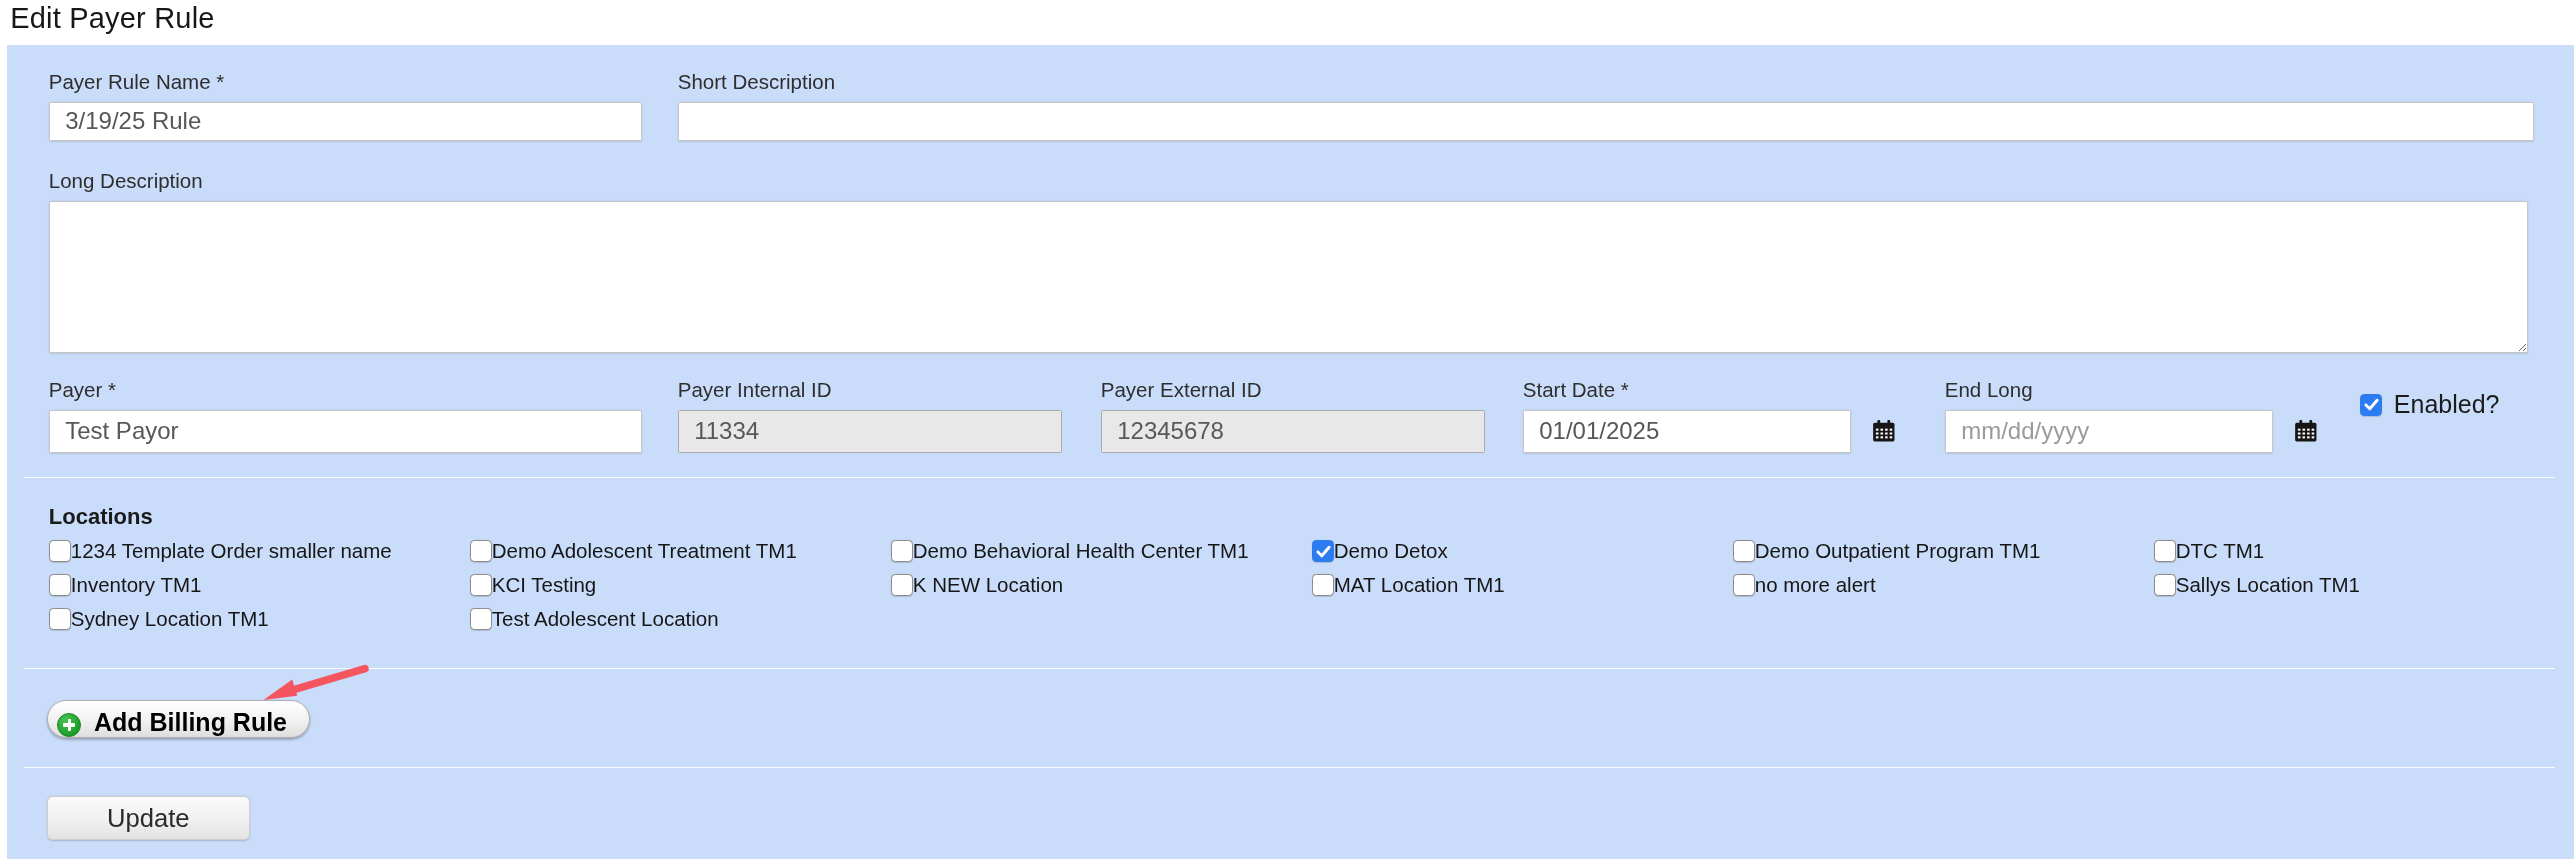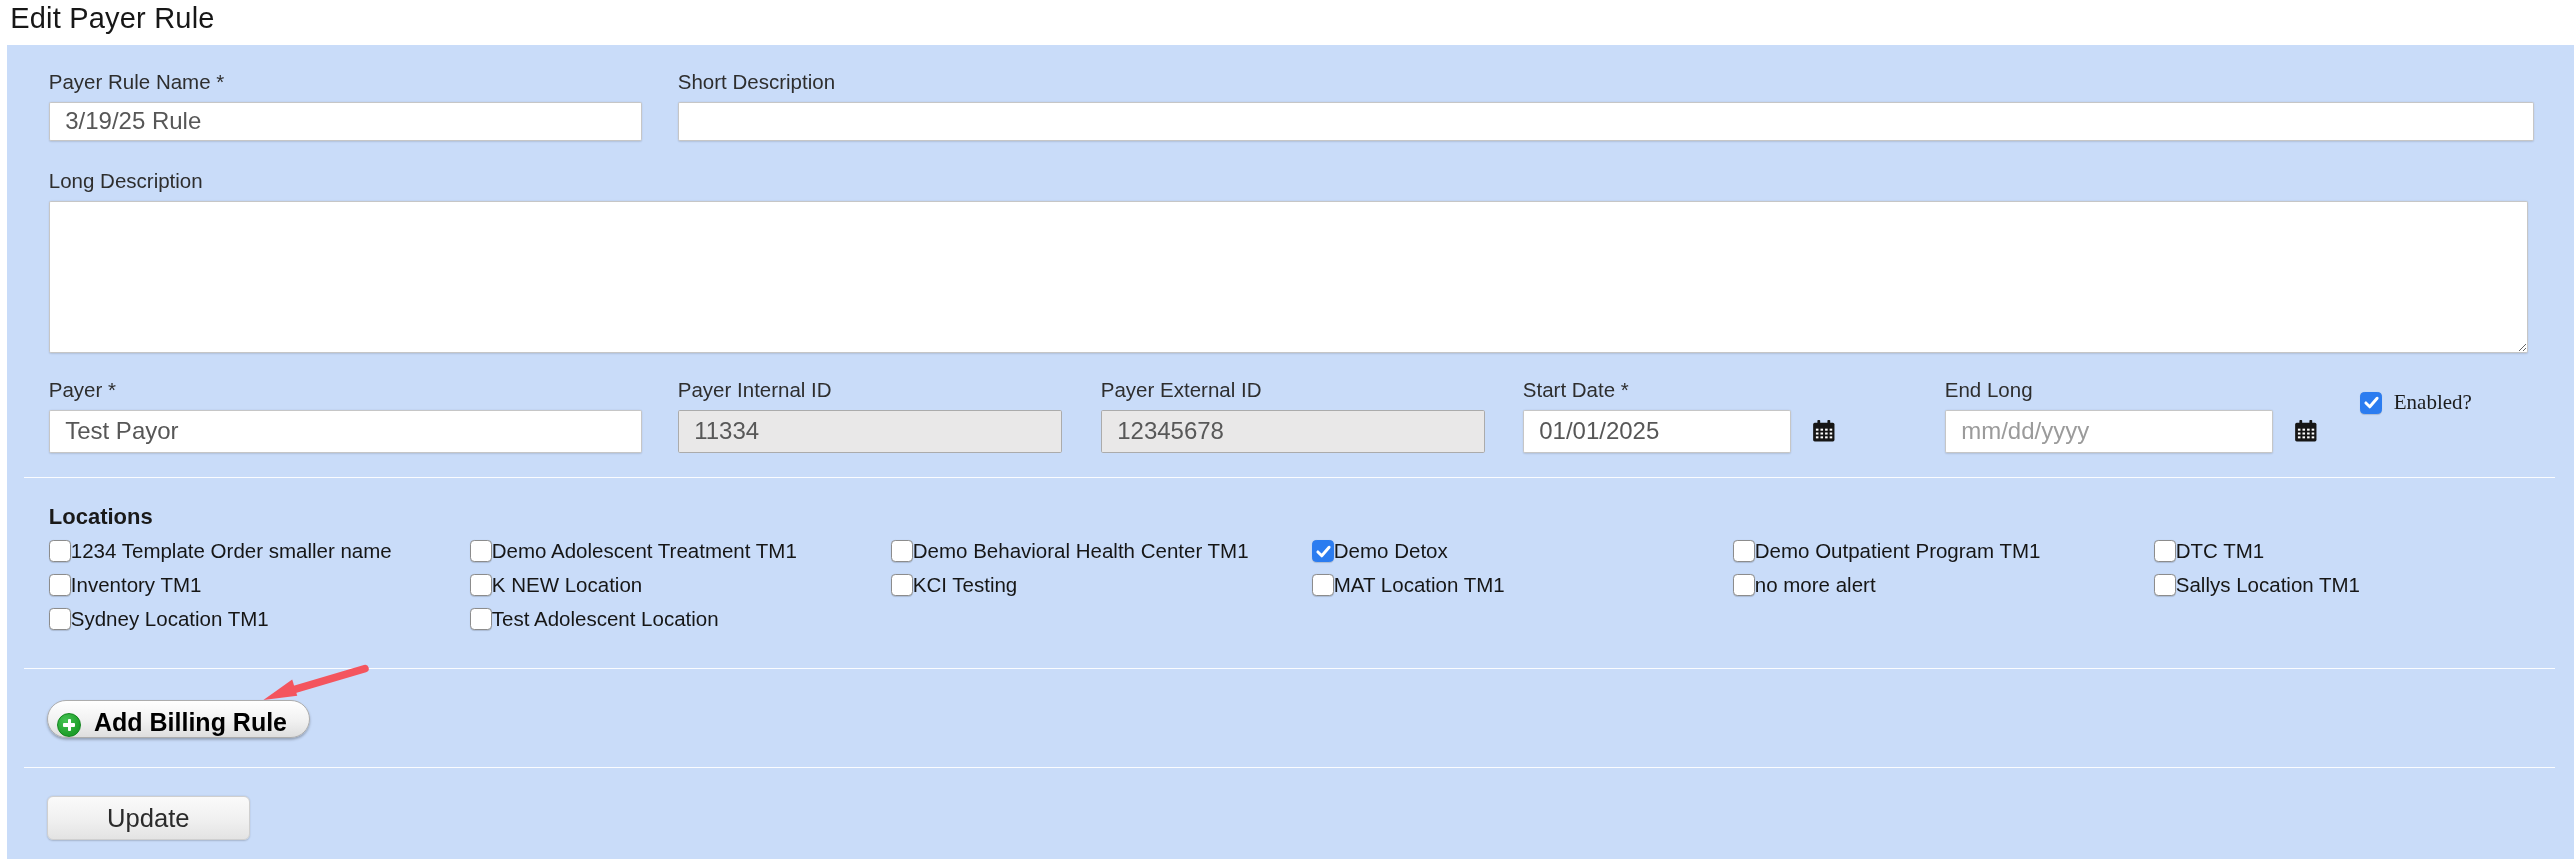--- a/index.html
+++ b/index.html
@@ -43,21 +43,21 @@
     background:#ffffff;border:1.7px solid #8c8c8c;border-radius:4.3px;
     position:relative;box-shadow:0 0.9px 0.9px rgba(0,0,0,0.15);
   }
   .cb svg{position:absolute;left:0.9px;top:0.9px;display:none;}
   .cb.checked{background:#2b7cf0;border-color:#2b7cf0;}
   .cb.checked svg{display:block;}
   .enabled-group{
     position:absolute;left:2353px;top:345px;
     display:flex;align-items:center;gap:12px;
   }
-  .enabled-label{font-size:21px;color:#1c1c1c;font-family:Liberation Serif, serif;}
+  .enabled-label{font-size:25px;color:#1c1c1c;}
   .loc-heading{
     position:absolute;left:42px;top:459px;
     font-size:22px;font-weight:bold;color:#1a1a1a;
   }
   .loc-grid{
     position:absolute;left:42px;top:495px;
     display:grid;grid-template-columns:repeat(6,421px);
     grid-auto-rows:22px;row-gap:12px;
   }
   .loc-item{
@@ -130,21 +130,21 @@
   </div>
 
   <div class="field" style="left:1094px;top:333px;">
     <div class="field-label">Payer External ID</div>
     <input class="txt h50" style="width: 384px;" type="text" disabled="" value="12345678">
   </div>
 
   <div class="field" style="left:1516px;top:333px;">
     <div class="field-label">Start Date *</div>
     <div class="date-wrap">
-      <input class="txt h50" style="width: 268px;" type="text" value="01/01/2025">
+      <input class="txt h50" style="width: 328px;" type="text" value="01/01/2025">
       <button class="cal-btn">
         <svg width="25.6" height="25.6" viewBox="0 0 24 24">
           <rect x="2" y="4.5" width="20" height="17.5" rx="1.5" fill="#161616"></rect>
           <rect x="6" y="1.8" width="2.6" height="5" rx="0.8" fill="#161616"></rect>
           <rect x="15.4" y="1.8" width="2.6" height="5" rx="0.8" fill="#161616"></rect>
           <g fill="#ffffff">
             <rect x="4.6" y="10" width="2.4" height="1.9"></rect>
               <rect x="8.9" y="10" width="2.4" height="1.9"></rect>
               <rect x="13.2" y="10" width="2.4" height="1.9"></rect>
               <rect x="17.5" y="10" width="2.4" height="1.9"></rect>
@@ -250,28 +250,28 @@
     <span class="cb">
       
     </span>
     <span class="loc-label">Inventory TM1</span>
   </label>
 
   <label class="loc-item">
     <span class="cb">
       
     </span>
+    <span class="loc-label">KCI Testing</span>
+  </label>
+
+  <label class="loc-item">
+    <span class="cb">
+      
+    </span>
     <span class="loc-label">K NEW Location</span>
-  </label>
-
-  <label class="loc-item">
-    <span class="cb">
-      
-    </span>
-    <span class="loc-label">KCI Testing</span>
   </label>
 
   <label class="loc-item">
     <span class="cb">
       
     </span>
     <span class="loc-label">MAT Location TM1</span>
   </label>
 
   <label class="loc-item">

